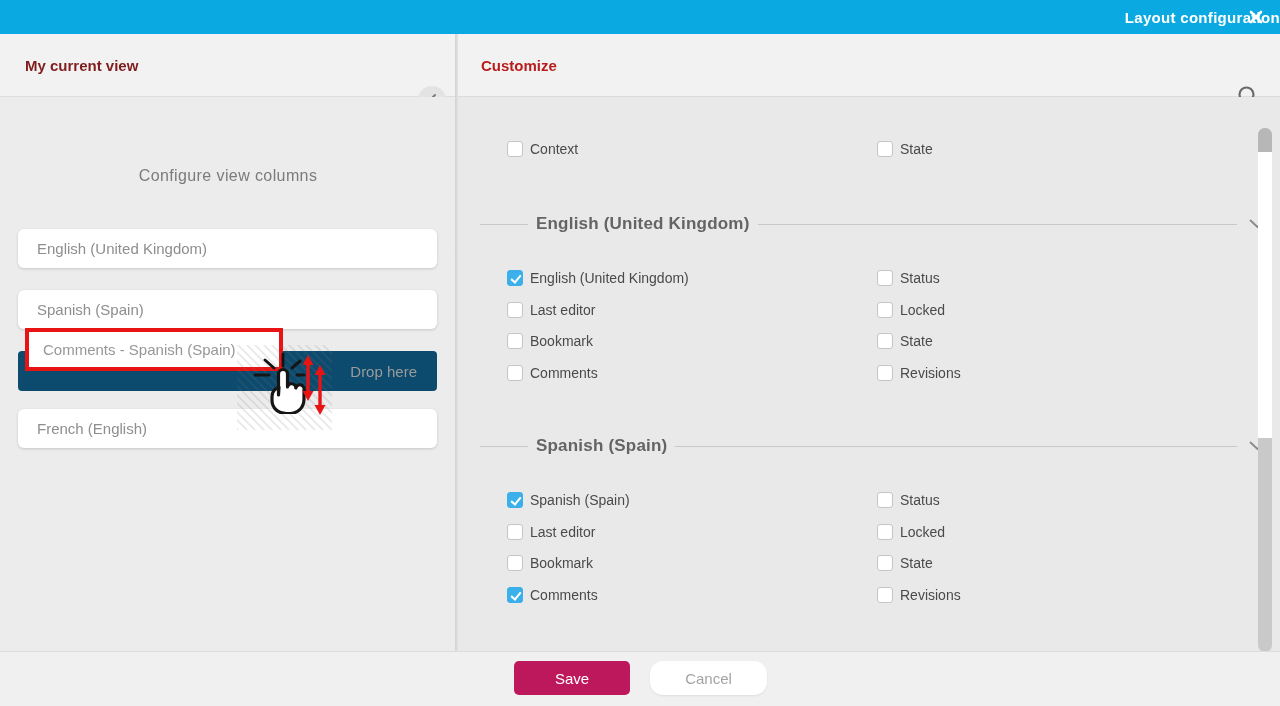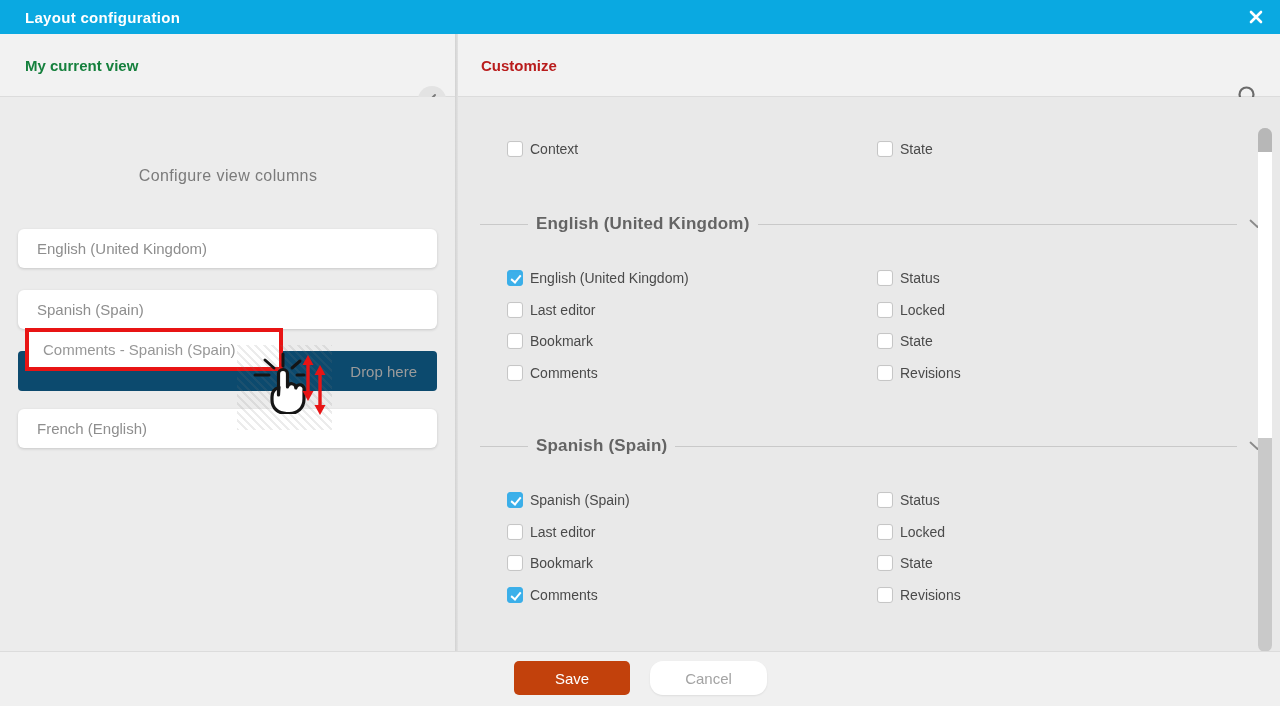--- a/index.html
+++ b/index.html
@@ -2,30 +2,30 @@
 <html><head>
 <meta charset="utf-8">
 <style>
   * { margin:0; padding:0; box-sizing:border-box; }
   html,body { width:1280px; height:706px; }
   body { font-family:"Liberation Sans", sans-serif; background:#e9e9e9; }
   .app { position:relative; width:1280px; height:706px; overflow:hidden; background:#e9e9e9; }
 
   
   .titlebar { position:absolute; left:0; top:0; width:1280px; height:34px;
-    background:#0aa9e1; display:flex; align-items:center; }
+    background:#0aa9e1; display:flex; align-items:center;justify-content:flex-end; }
   .titlebar-title { color:#fff; font-size:15px; font-weight:700; padding-left:25px; letter-spacing:.3px; }
   .close-btn { position:absolute; right:14px; top:7px; width:20px; height:20px; cursor:pointer;
     display:flex; align-items:center; justify-content:center; }
 
   
   .subheader { position:absolute; left:0; top:34px; width:1280px; height:63px;
     background:#f2f2f2; border-bottom:1px solid #dcdcdc; }
   .subheader-left-title { position:absolute; left:25px; top:0; height:63px; display:flex; align-items:center;
-    color:#15803d; font-size:15px; font-weight:600; }
+    color:#7f1d1d; font-size:15px; font-weight:600; }
   .back-btn { position:absolute; left:418px; top:52px; width:28px; height:28px; border-radius:50%;
     background:#e3e3e3; display:flex; align-items:center; justify-content:center; cursor:pointer; }
   .subheader-right-title { position:absolute; left:481px; top:0; height:63px; display:flex; align-items:center;
     color:#b91c1c; font-size:15px; font-weight:600; }
   .search-input { position:absolute; left:1013px; top:48px; width:217px; height:28px;
     border:none; border-bottom:1px solid #b9b9b9; background:transparent; outline:none;
     font-size:14px; color:#555; font-family:"Liberation Sans",sans-serif; }
   .search-icon { position:absolute; left:1237px; top:51px; width:23px; height:25px; cursor:pointer; }
 
   
@@ -75,21 +75,21 @@
 
   
   .scrollbar { position:absolute; left:1258px; top:128px; width:14px; height:524px; border-radius:7px;
     background:#c9c9c9; overflow:hidden; }
   .sb-cap { position:absolute; left:0; top:0; width:14px; height:24px; background:#b7b7b7; }
   .sb-thumb { position:absolute; left:0; top:24px; width:14px; height:286px; background:#ffffff; cursor:pointer; }
 
   
   .footer { position:absolute; left:0; top:651px; width:1280px; height:55px; background:#f0f0f0;
     border-top:1px solid #dcdcdc; }
-  .save-btn { position:absolute; left:514px; top:9px; width:116px; height:34px; background:#c2410c;
+  .save-btn { position:absolute; left:514px; top:9px; width:116px; height:34px; background:#be185d;
     color:#fff; border:none; border-radius:5px; font-size:15px; font-family:"Liberation Sans",sans-serif;
     cursor:pointer; }
   .cancel-btn { position:absolute; left:650px; top:9px; width:117px; height:34px; background:#fff;
     color:#a3a3a3; border:none; border-radius:13px; font-size:15px; font-family:"Liberation Sans",sans-serif;
     box-shadow:0 1px 2px rgba(0,0,0,.08); cursor:pointer; }
 </style>
 </head>
 <body>
 
 <div class="app">

